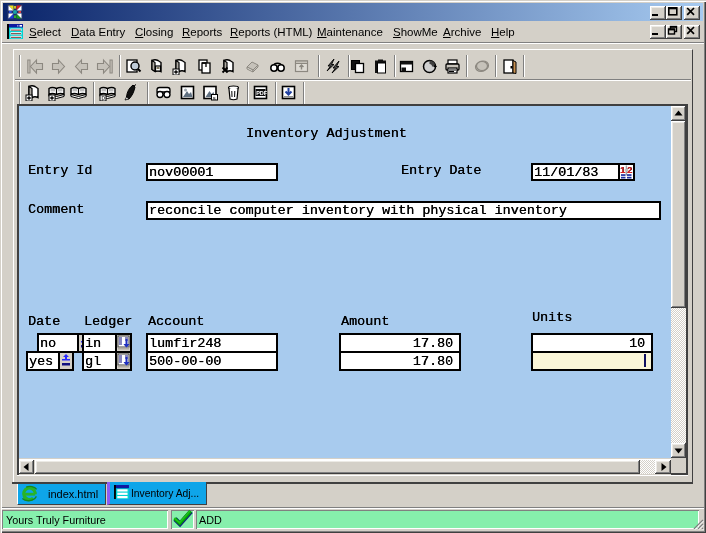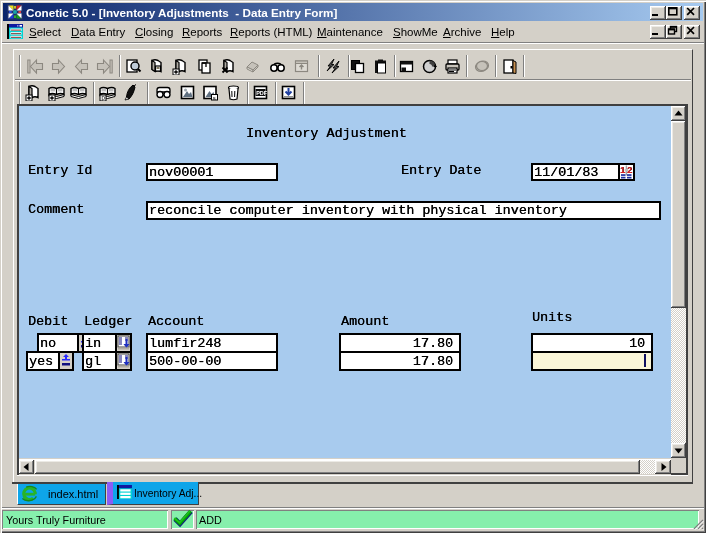--- a/index.html
+++ b/index.html
@@ -42,21 +42,20 @@
 <path d="M1.5 14.5 L6.5 14.5 L6.5 9.5 Z" fill="#2040d8"></path>
         <path d="M1.5 14.5 L1.5 9.5 L6.5 9.5 Z" fill="#fff"></path>
 <path d="M14.5 14.5 L9.5 14.5 L9.5 9.5 Z" fill="#18a018"></path>
         <path d="M14.5 14.5 L14.5 9.5 L9.5 9.5 Z" fill="#fff"></path>
 <rect x="7" y="2" width="2" height="2.6" fill="#c8c020"></rect>
         <rect x="7" y="11.4" width="2" height="2.6" fill="#30b030"></rect>
 <rect x="2" y="7" width="2.6" height="2" fill="#3050e0"></rect>
         <rect x="11.4" y="7" width="2.6" height="2" fill="#e04040"></rect>
 <circle cx="8" cy="8" r="2" fill="#18a0a8"></circle>
       </svg>
-<div class="txt">Conetic 5.0 - [Inventory Adjustments  - Data Entry Form]</div>
 <div class="wbtn" style="left:647px;top:2.5px">
         <svg width="14" height="11">
           <rect x="2" y="8" width="6" height="2" fill="#000"></rect>
         </svg>
       </div>
 <div class="wbtn" style="left:663px;top:2.5px">
         <svg width="14" height="11">
           <rect x="2.8" y="1.8" width="8" height="7" fill="none" stroke="#000" stroke-width="1.6"></rect>
           <rect x="2.8" y="1.3" width="8" height="2" fill="#000"></rect>
         </svg>
@@ -307,21 +306,21 @@
             <rect x="1" y="9.2" width="4.5" height="1.7" fill="#2030a0"></rect>
             <rect x="7" y="9.2" width="4.5" height="1.7" fill="#2030a0"></rect>
             <rect x="1" y="11.8" width="4.5" height="1.7" fill="#2030a0"></rect>
             <rect x="7" y="11.8" width="4.5" height="1.7" fill="#2030a0"></rect>
           </svg>
         </div>
       </div>
       <div class="ibox" style="left:127px;top:95px;width:515px;height:19px">
         <div class="lbl" style="left:1px;top:0px">reconcile computer inventory with physical inventory</div>
       </div>
-      <div class="lbl" style="left:9px;top:208px">Debit</div>
+      <div class="lbl" style="left:9px;top:208px">Date</div>
       <div class="lbl" style="left:65px;top:208px">Ledger</div>
       <div class="lbl" style="left:129px;top:208px">Account</div>
       <div class="lbl" style="left:322px;top:208px">Amount</div>
       <div class="lbl" style="left:513px;top:204px">Units</div>
       <div class="ibox" style="left:18px;top:227px;width:56px;height:20px">
         <div class="lbl" style="left:1px;top:1px">no</div>
         <div class="abs" style="right:0;top:0;bottom:0;width:14px;background:#d4d0c8;border-left:2px solid #000">
           <svg width="12" height="15" viewBox="0 0 12 15">
             <path d="M6 1 L9 4 L7 4 L7 6 L10 6 L10 7.5 L2 7.5 L2 6 L5 6 L5 4 L3 4 Z" fill="#2828ff"></path>
             <rect x="2" y="10" width="8" height="2.5" fill="#101080"></rect>
@@ -406,22 +405,22 @@
 <div class="sbtn" style="left:35px;top:460px;width:605px;height:14px"></div>
 <div class="abs" style="left:12px;top:482px;width:681px;height:2px;background:#404040"></div>
 <div class="tab" style="left:17px;top:484px;width:89px;height:21px;
  border-left:1px solid #fff;border-right:1px solid #404040;border-bottom:1px solid #404040">
  <svg class="abs" style="left:3px;top:1px" width="17" height="17" viewBox="0 0 17 17">
  <path d="M14.2 9.2 L14.2 7.8 A5.8 5.8 0 1 0 12.2 13.2" fill="none" stroke="#28b428" stroke-width="3.2"></path>
  <path d="M3.4 9.2 L14.2 9.2" stroke="#28b428" stroke-width="2.8"></path>
  <path d="M15.6 4.4 C13.6 1.4 8.6 0.6 5.2 2.2 M1.4 13.4 C4.2 16.2 10 16.6 13.6 13.8 L15.4 11.4" fill="none" stroke="#188818" stroke-width="1.4"></path>
  </svg>
  <div class="abs" style="left:30px;top:4px">index.html</div></div>
-<div class="tab" style="left:107px;top:482px;width:92px;height:23px;
- border-left:6px solid #8b5cf6;border-right:1px solid #404040;border-bottom:1px solid #404040">
+<div class="tab" style="left:107px;top:482px;width:100px;height:23px;
+ border-left:3px solid #8b5cf6;border-right:1px solid #404040;border-bottom:1px solid #404040">
  <svg class="abs" style="left:4px;top:3px" width="15" height="14" viewBox="0 0 16 15">
  <rect x="0" y="0" width="16" height="15" fill="#00d2d2"></rect>
  <rect x="0" y="0" width="16" height="3.5" fill="#1018a0"></rect>
  <rect x="0" y="0" width="2" height="15" fill="#000"></rect>
  <rect x="3.5" y="4.6" width="11" height="2.4" fill="#fff"></rect>
  <rect x="3.5" y="8.2" width="11" height="2.4" fill="#fff"></rect>
  <rect x="3.5" y="11.8" width="11" height="2.4" fill="#fff"></rect>
  </svg>
  <div class="abs" style="left:21px;top:6px;font-size:10.3px">Inventory Adj...</div></div>
 <div class="abs" style="left:2px;top:507px;width:702px;height:2px;border-top:1px solid #808080;border-bottom:1px solid #fff"></div>

